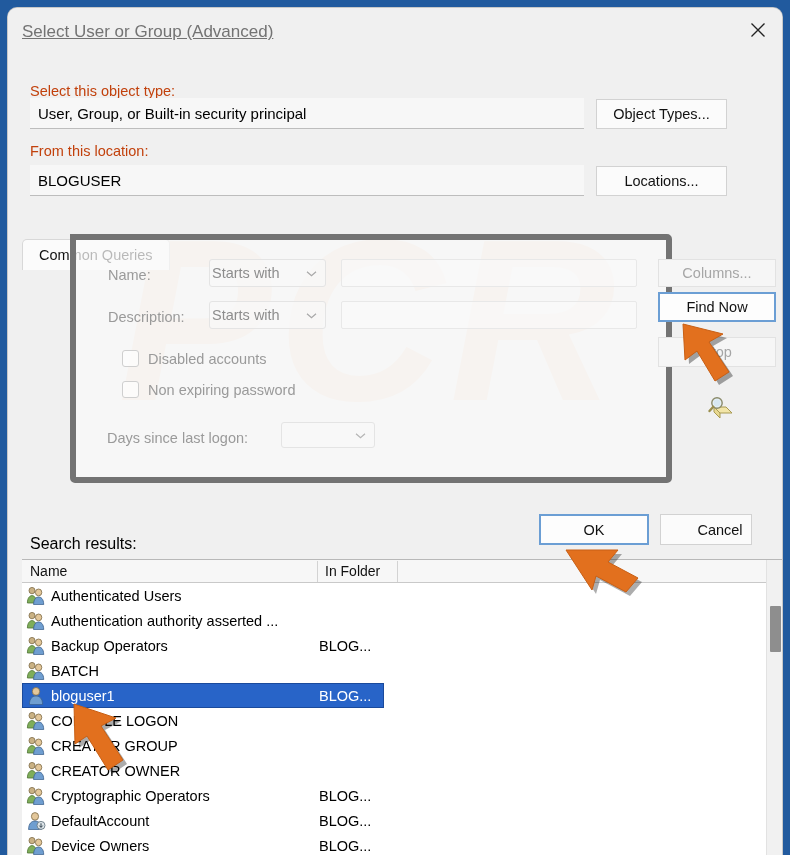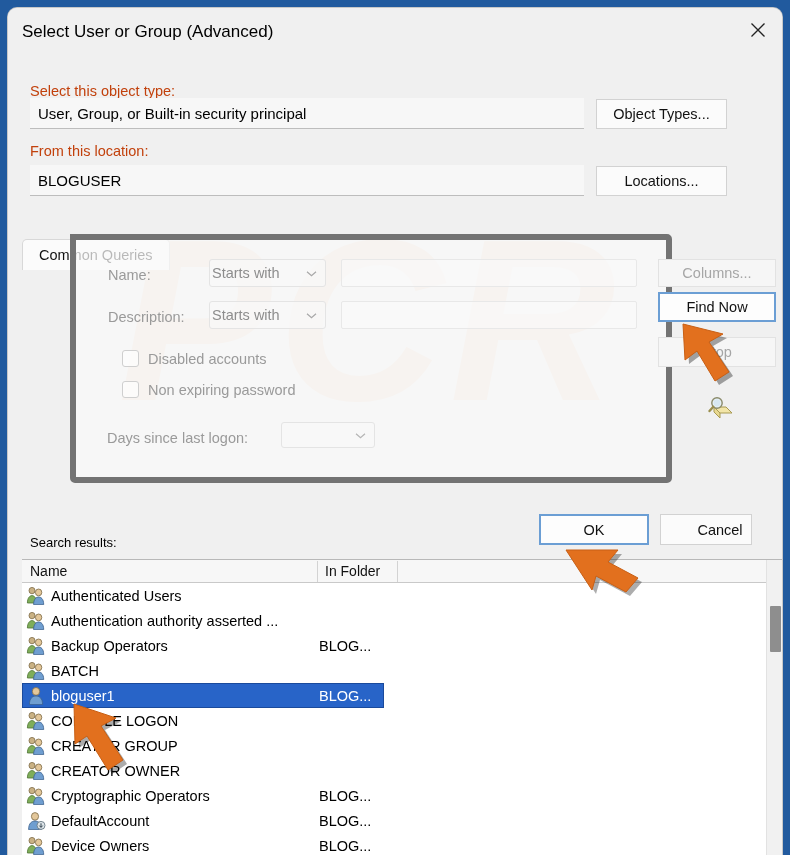--- a/index.html
+++ b/index.html
@@ -43,21 +43,21 @@
   #wm2 { left: 40px;  top: 520px; font-size: 150px; letter-spacing: 4px; }
 
   
   #titlebar {
     position: absolute; left: 0; top: 0;
     width: 774px; height: 54px;
     background: #f0f0f0;
   }
   #title-text {
     position: absolute; left: 14px; top: 14px;
-    font-size: 17px; color: #000000;
+    font-size: 17px; color: #737373; text-decoration: underline;
   }
   #close-btn {
     position: absolute; right: 0; top: 0;
     width: 48px; height: 44px;
     display: flex; align-items: center; justify-content: center;
     cursor: pointer;
   }
   #close-btn svg { display: block; }
 
   
@@ -167,21 +167,21 @@
 
   
   #search-glyph {
     position: absolute; left: 697px; top: 386px;
     width: 30px; height: 26px;
   }
 
   
   #search-results-label {
     position: absolute; left: 22px; top: 527px;
-    font-size: 13px; color: #000;
+    font-size: 16px; color: #000;
   }
   #listview {
     position: absolute; left: 14px; top: 551px;
     width: 760px; height: 305px;
     background: #ffffff;
     border-top: 1px solid #b8b8b8;
     overflow: hidden;
   }
   #list-header {
     position: absolute; left: 0; top: 0;

